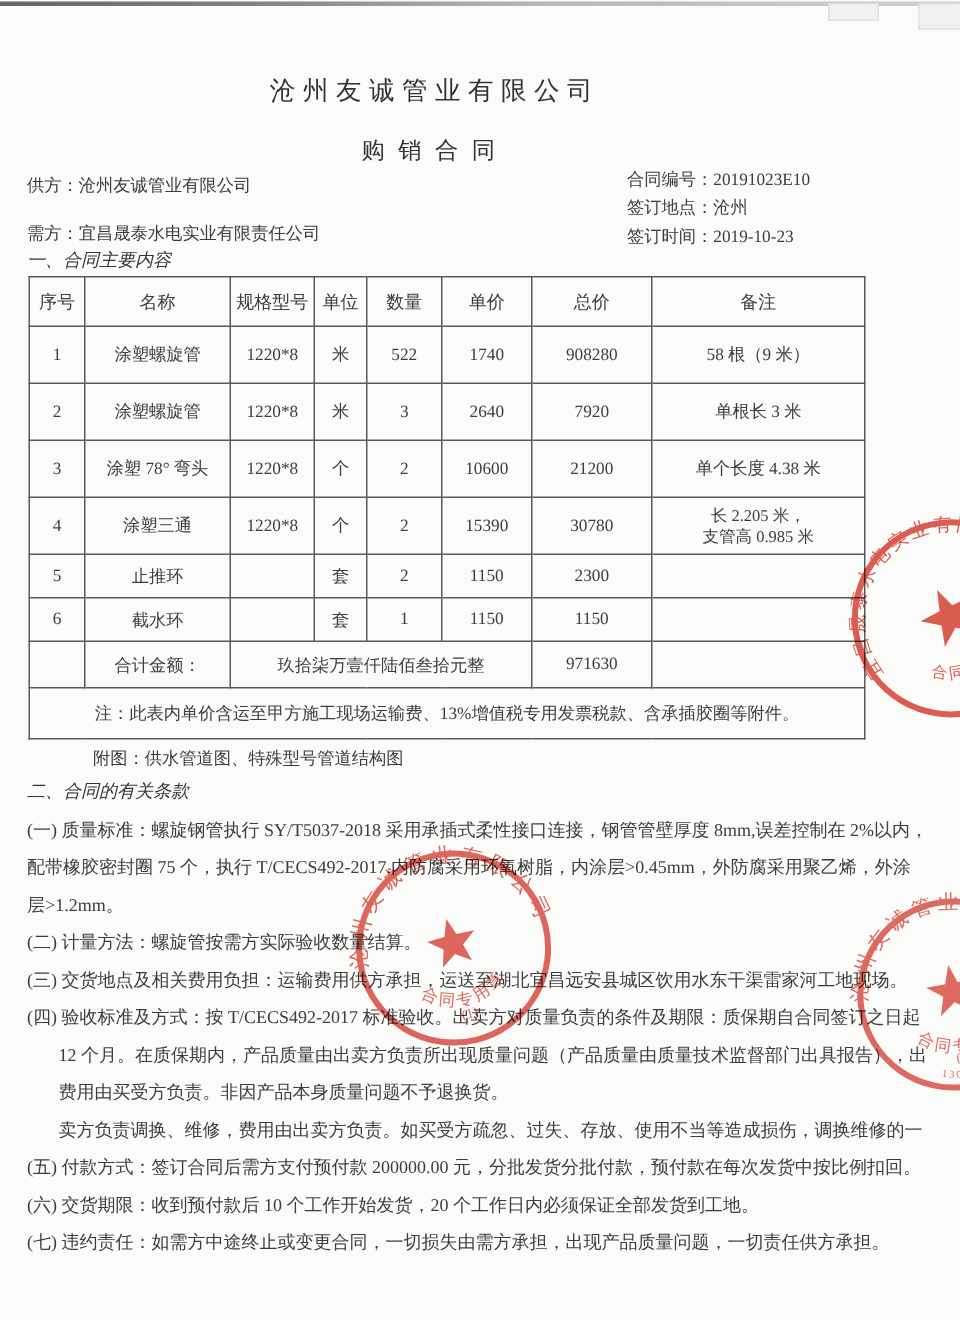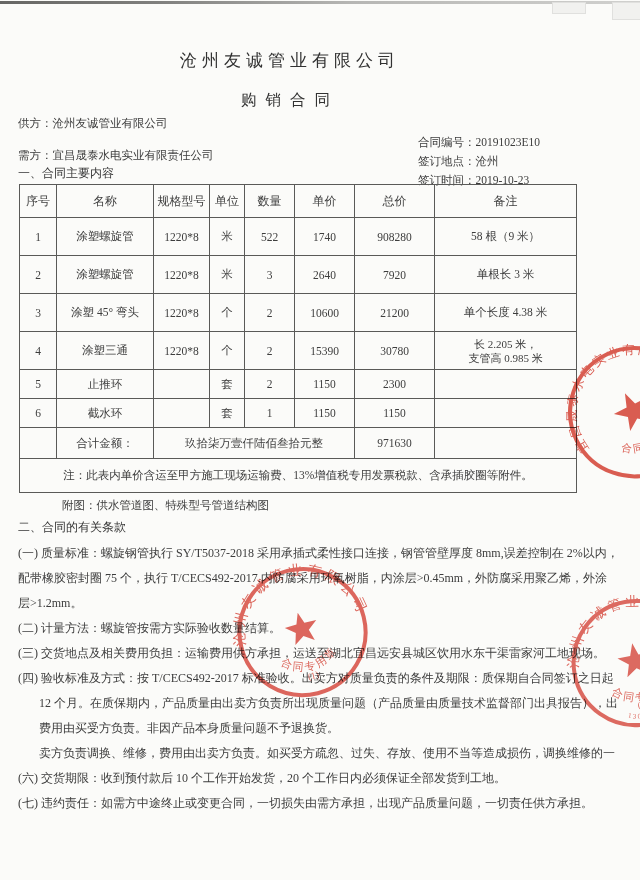--- a/index.html
+++ b/index.html
@@ -25,22 +25,22 @@
     position:absolute;top:49px;left:0;width:580px;text-align:center;
     font-size:17px;letter-spacing:5px;color:#323232;
   }
   .doc-title{
     position:absolute;top:90px;left:0;width:580px;text-align:center;
     font-size:15.5px;letter-spacing:9px;color:#323232;
   }
   .line{position:absolute;font-size:11.5px;color:#3c3c3c;white-space:nowrap;}
   .supplier-line{top:116px;left:18px;}
   .buyer-line{top:148px;left:18px;text-align:right;}
-  .meta-block{position:absolute;top:111px;left:418px;font-size:11.5px;line-height:19px;white-space:nowrap;margin-top:22px;}
-  .section-title{position:absolute;left:18px;font-size:12px;color:#353535;white-space:nowrap;}
+  .meta-block{position:absolute;top:111px;left:418px;font-size:11.5px;line-height:19px;white-space:nowrap;}
+  .section-title{position:absolute;left:18px;font-size:12px;color:#353535;white-space:nowrap;font-style:italic;}
   .sec1{top:165px;}
   .sec2{top:519px;}
   .attachment-line{top:498px;left:18px;font-size:11.5px;margin-left:44px;}
 
   table.items{
     position:absolute;top:184px;left:19px;width:557px;
     border-collapse:collapse;table-layout:fixed;
   }
   table.items th,table.items td{
     border:1px solid #5a5a58;font-weight:normal;text-align:center;
@@ -127,21 +127,21 @@
       <td>涂塑螺旋管</td>
       <td>1220*8</td>
       <td>米</td>
       <td>3</td>
       <td>2640</td>
       <td>7920</td>
       <td>单根长 3 米</td>
     </tr>
     <tr class="r-big">
       <td>3</td>
-      <td>涂塑 45° 弯头</td>
+      <td>涂塑 78° 弯头</td>
       <td>1220*8</td>
       <td>个</td>
       <td>2</td>
       <td>10600</td>
       <td>21200</td>
       <td>单个长度 4.38 米</td>
     </tr>
     <tr class="r-big">
       <td>4</td>
       <td>涂塑三通</td>
@@ -201,20 +201,23 @@
       <div class="cl-line">(二) 计量方法：螺旋管按需方实际验收数量结算。</div>
     </div>
     <div>
       <div class="cl-line">(三) 交货地点及相关费用负担：运输费用供方承担，运送至湖北宜昌远安县城区饮用水东干渠雷家河工地现场。</div>
     </div>
     <div>
       <div class="cl-line">(四) 验收标准及方式：按 T/CECS492-2017 标准验收。出卖方对质量负责的条件及期限：质保期自合同签订之日起</div>
       <div class="cl-line ind">12 个月。在质保期内，产品质量由出卖方负责所出现质量问题（产品质量由质量技术监督部门出具报告），出</div>
       <div class="cl-line ind">费用由买受方负责。非因产品本身质量问题不予退换货。</div>
       <div class="cl-line ind">卖方负责调换、维修，费用由出卖方负责。如买受方疏忽、过失、存放、使用不当等造成损伤，调换维修的一</div>
+    </div>
+    <div>
+      <div class="cl-line">(五) 付款方式：签订合同后需方支付预付款 200000.00 元，分批发货分批付款，预付款在每次发货中按比例扣回。</div>
     </div>
     <div>
       <div class="cl-line">(六) 交货期限：收到预付款后 10 个工作开始发货，20 个工作日内必须保证全部发货到工地。</div>
     </div>
     <div>
       <div class="cl-line">(七) 违约责任：如需方中途终止或变更合同，一切损失由需方承担，出现产品质量问题，一切责任供方承担。</div>
     </div>
   </div>
 
   <div class="seal seal-buyer">

